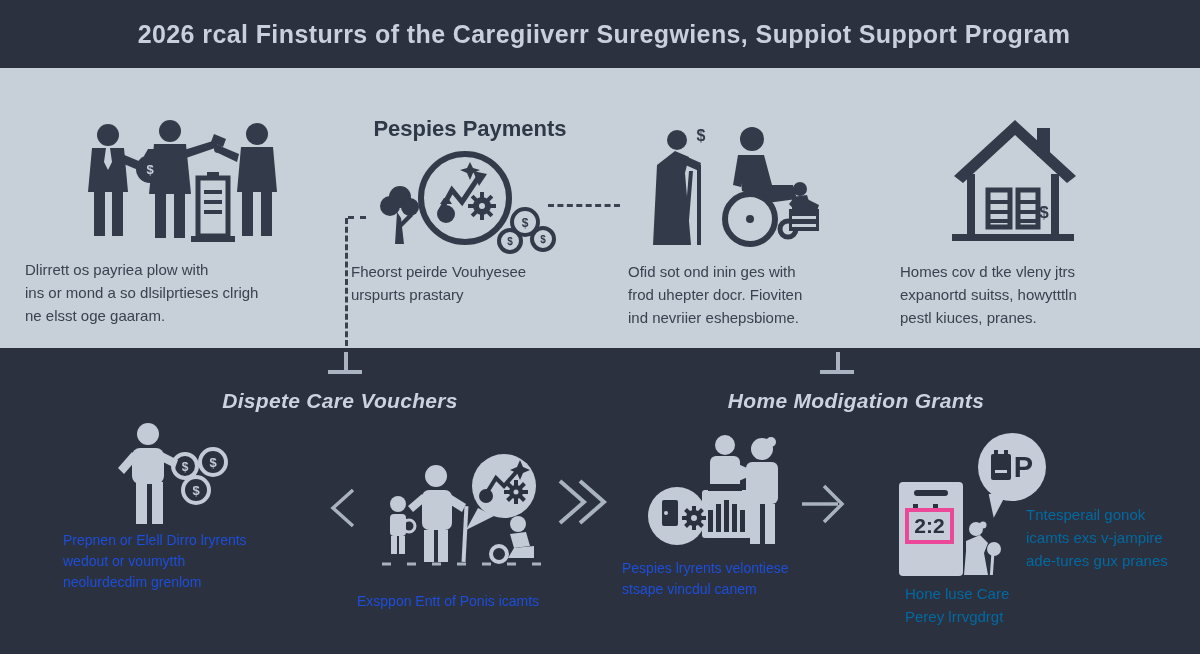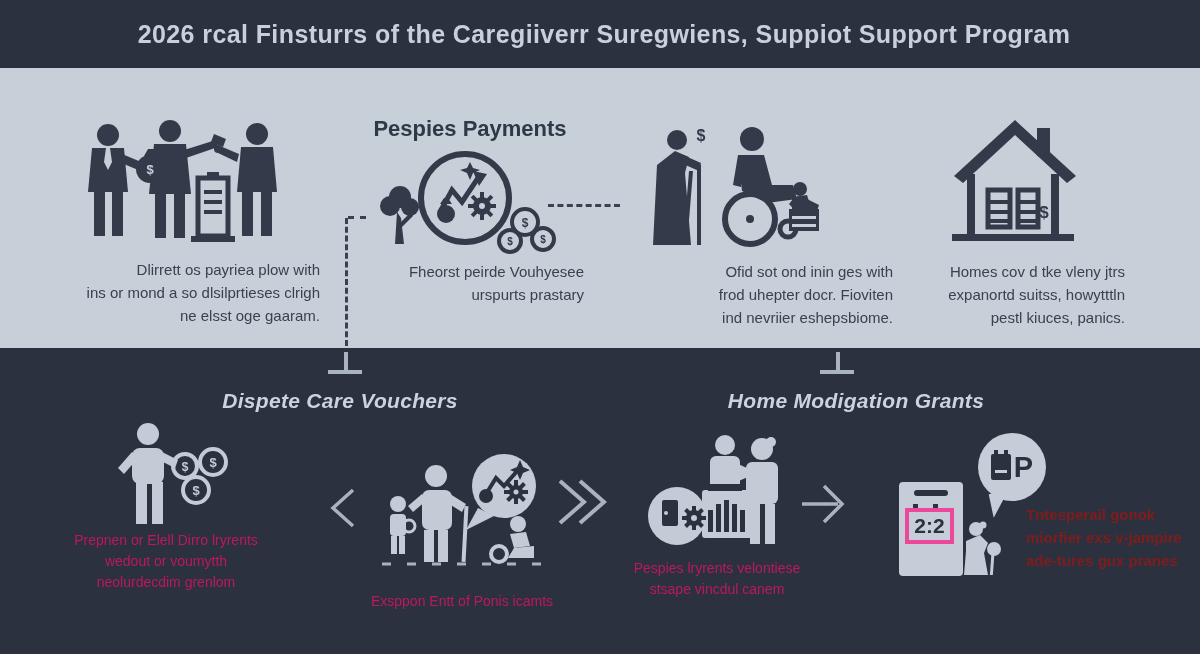--- a/index.html
+++ b/index.html
@@ -5,23 +5,23 @@
   html,body{margin:0;padding:0;background:#1c212c;}
   .stage{position:relative;width:1200px;height:654px;background:#c7d0d8;overflow:hidden;
          font-family:"Liberation Sans",sans-serif;}
   .abs{position:absolute;}
   .band-top{left:0;top:0;width:1200px;height:68px;background:#2b313f;
             display:flex;align-items:center;justify-content:center;}
   .band-bottom{left:0;top:348px;width:1200px;height:306px;background:#2b313f;}
   .title{font-size:25px;font-weight:700;color:#c9d0dc;letter-spacing:.4px;margin-left:8px;}
   .h-dark{font-size:22px;font-weight:700;color:#2f3847;text-align:center;}
   .h-light{font-size:21px;font-weight:700;color:#ccd3df;text-align:center;letter-spacing:.3px;font-style:italic;}
-  .cap{font-size:15px;line-height:23px;font-weight:500;color:#3a4150;text-align:right;}
-  .capb{font-size:14px;line-height:21px;font-weight:500;color:#be185d;text-align:center;}
-  .capb2{font-size:15px;line-height:23px;font-weight:700;color:#7f1d1d;text-align:left;}
+  .cap{font-size:15px;line-height:23px;font-weight:500;color:#3a4150;text-align:left;}
+  .capb{font-size:14px;line-height:21px;font-weight:500;color:#1d4ed8;text-align:left;}
+  .capb2{font-size:15px;line-height:23px;font-weight:400;color:#0369a1;text-align:left;}
   .dash-v{border-left:3px dashed #3a4150;}
   .dash-h{border-top:3px dashed #3a4150;}
   .tbar{background:#aab3c1;}
   svg{display:block;overflow:visible;}
   svg text{font-family:"Liberation Sans",sans-serif;font-weight:700;}
   
   .phone{left:899px;top:482px;width:64px;height:94px;background:#c6cdd8;border-radius:4px;}
   .phone-slot{position:absolute;left:15px;top:8px;width:34px;height:6px;background:#2b313f;border-radius:3px;}
   .cal-box{position:absolute;left:6px;top:26px;width:49px;height:36px;background:#c6cdd8;
            border:4px solid #ec4899;box-sizing:border-box;display:flex;align-items:center;justify-content:center;
@@ -128,21 +128,21 @@
 
     <g>
       <circle cx="155" cy="74" r="13" fill="none" stroke="#333b4b" stroke-width="4"></circle>
       <circle cx="173" cy="91" r="11" fill="none" stroke="#333b4b" stroke-width="4"></circle>
       <circle cx="140" cy="93" r="11" fill="none" stroke="#333b4b" stroke-width="4"></circle>
       <text x="155" y="79" font-size="12" text-anchor="middle" fill="#333b4b">$</text>
       <text x="173" y="95" font-size="10" text-anchor="middle" fill="#333b4b">$</text>
       <text x="140" y="97" font-size="10" text-anchor="middle" fill="#333b4b">$</text>
     </g>
   </svg>
-  <div class="abs cap" style="left:319px;top:260px;width:265px">
+  <div class="abs cap" style="left:351px;top:260px;width:265px">
     <div>Fheorst peirde Vouhyesee</div>
     <div>urspurts prastary</div>
   </div>
 
   <div class="abs dash-h" style="left:548px;top:204px;width:72px;height:0"></div>
   <div class="abs dash-h" style="left:348px;top:216px;width:18px;height:0"></div>
   <div class="abs dash-v" style="left:345px;top:218px;width:0;height:128px"></div>
 
   <svg class="abs" style="left:635px;top:123px" width="250" height="130" viewBox="0 0 250 130">
     <g fill="#333b4b">
@@ -192,21 +192,21 @@
       <rect x="70" y="72" width="20" height="37" fill="none" stroke="#333b4b" stroke-width="5"></rect>
       <rect x="72" y="82" width="16" height="4"></rect>
         <rect x="72" y="92" width="16" height="4"></rect>
         <rect x="72" y="101" width="16" height="4"></rect>
     </g>
     <text x="96" y="100" font-size="17" text-anchor="middle" fill="#333b4b">$</text>
   </svg>
   <div class="abs cap" style="left:900px;top:260px;width:225px">
     <div>Homes cov d tke vleny jtrs</div>
     <div>expanortd suitss, howytttln</div>
-    <div>pestl kiuces, panics.</div>
+    <div>pestl kiuces, pranes.</div>
   </div>
 
   <div class="abs tbar" style="left:344px;top:352px;width:4px;height:20px"></div>
   <div class="abs tbar" style="left:328px;top:370px;width:34px;height:4px"></div>
   <div class="abs tbar" style="left:836px;top:352px;width:4px;height:20px"></div>
   <div class="abs tbar" style="left:820px;top:370px;width:34px;height:4px"></div>
 
   <div class="abs h-light" style="left:180px;top:389px;width:320px">Dispete Care Vouchers</div>
   <div class="abs h-light" style="left:696px;top:389px;width:320px">Home Modigation Grants</div>
 
@@ -358,19 +358,23 @@
       <rect x="35" y="22" width="3" height="32" transform="rotate(4 36 38)"></rect>
     </g>
   </svg>
   <div class="abs bubble-tail"></div>
   <div class="abs bubble">
     <div class="minical">
         <div class="line"></div>
       </div>
     <div class="bubble-p">P</div>
   </div>
+  <div class="abs capb2" style="left:905px;top:582px;width:150px">
+    <div>Hone luse Care</div>
+    <div>Perey lrrvgdrgt</div>
+  </div>
   <div class="abs capb2" style="left:1026px;top:503px;width:170px">
     <div>Tntesperail gonok</div>
-    <div>miorfier exs v-jampire</div>
+    <div>icamts exs v-jampire</div>
     <div>ade-tures gux pranes</div>
   </div>
 
 </div>
 
 </body></html>

